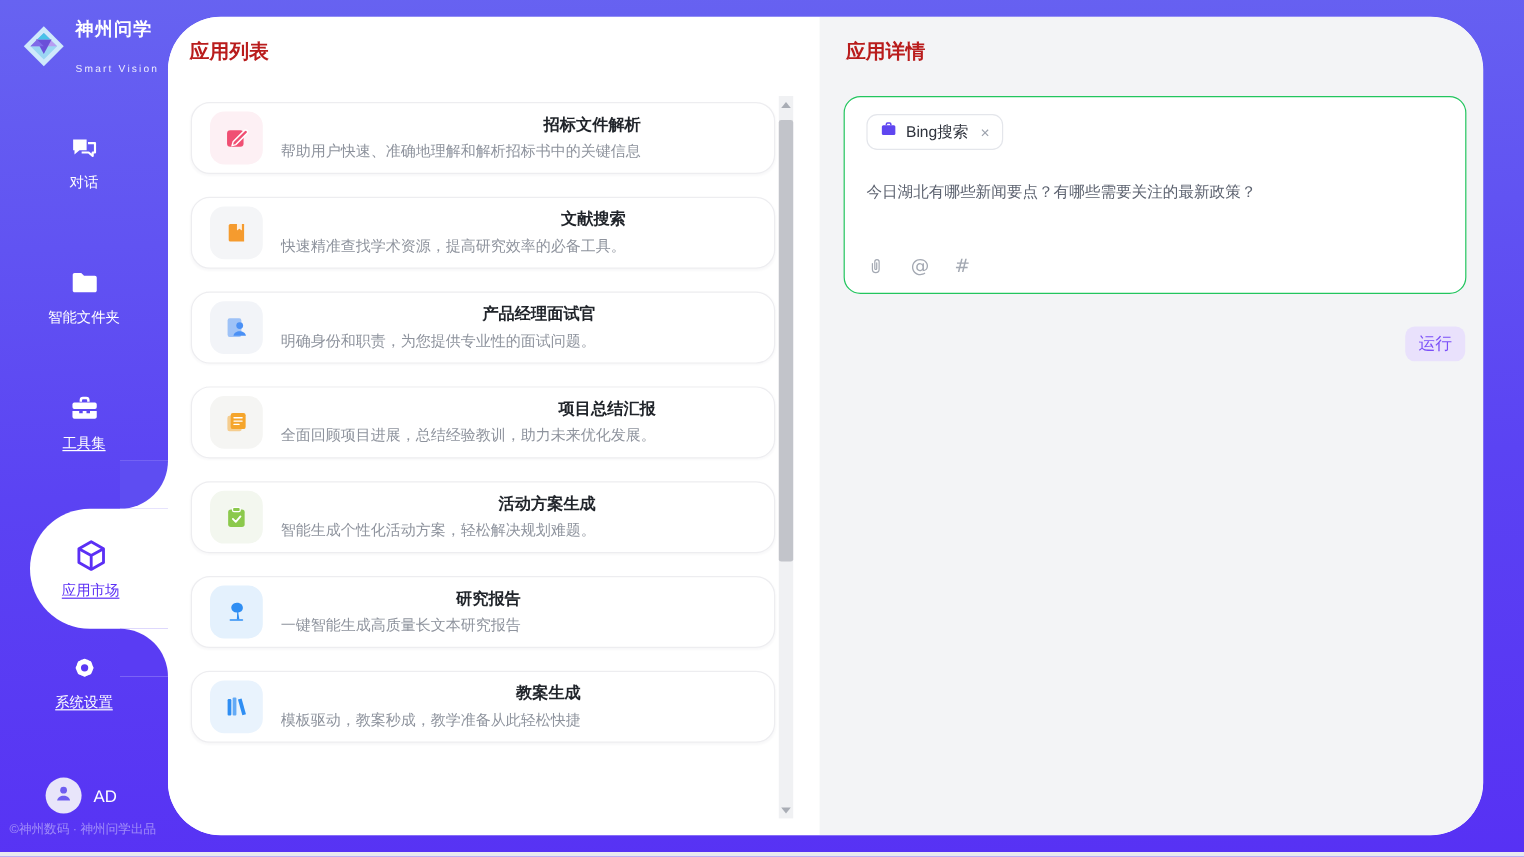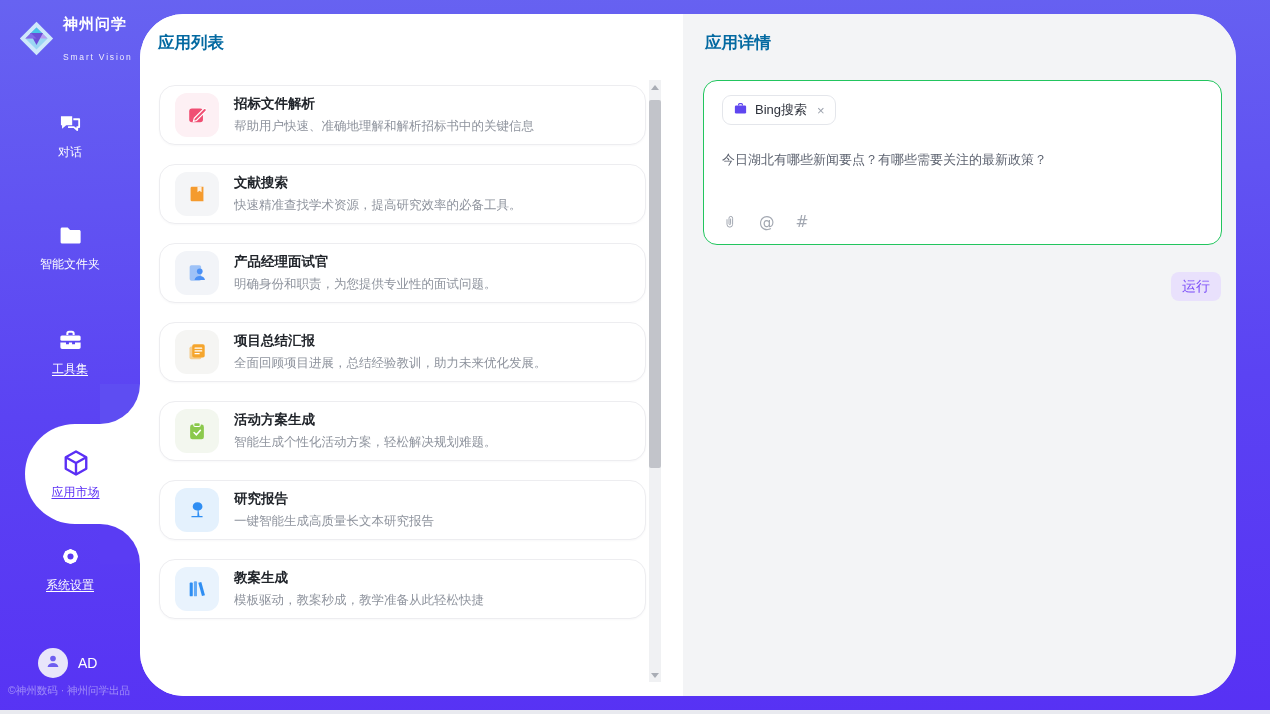--- a/index.html
+++ b/index.html
@@ -46,31 +46,31 @@
             align-items:center; justify-content:center; }
   .avatar svg { width:20px; height:20px; }
   .user-name { color:#fff; font-size:14px; }
   .side-footer { position:absolute; left:8px; bottom:16px; color:rgba(255,255,255,.42); font-size:10.5px; }
 
   
   .main { position:absolute; left:140px; top:14px; width:1096px; height:682px;
           background:#fff; border-radius:44px; overflow:hidden; }
 
   .list-panel { position:absolute; left:0; top:0; width:543px; height:682px; background:#fff; }
-  .panel-title { position:absolute; left:18px; top:18px; font-size:16.5px; font-weight:700; color:#0369a1; }
+  .panel-title { position:absolute; left:18px; top:18px; font-size:16.5px; font-weight:700; color:#b91c1c; }
 
   .cards { position:absolute; left:19px; top:71px; width:487px; display:flex; flex-direction:column; gap:19px; }
   .card { height:60px; background:#fff; border:1px solid #ededf0; border-radius:16px;
           display:flex; align-items:center; padding:0 14px 0 15px; gap:15px; cursor:pointer;
           box-shadow:0 1px 2px rgba(30,30,60,.03); flex:none; }
   .card.selected { background:#f6effe; border:1.5px solid #9160f8; }
   .tile { width:44px; height:44px; border-radius:12px; display:flex; align-items:center;
           justify-content:center; flex:none; }
   .tile svg { width:22px; height:22px; }
-  .card-text { display:flex; flex-direction:column; min-width:0; }
+  .card-text { display:flex; flex-direction:column; min-width:0;align-items:flex-end; }
   .card-title { font-size:13.5px; font-weight:700; color:#20242a; }
   .card-desc  { font-size:12.5px; color:#8e939d; margin-top:5px; white-space:nowrap;
                 overflow:hidden; text-overflow:ellipsis; }
 
   .scrollbar { position:absolute; left:509px; top:66px; width:12px; height:602px; background:#f0f1f3; }
   .sb-arrow { position:absolute; left:0; width:12px; height:14px; display:flex; align-items:center;
               justify-content:center; cursor:pointer; }
   .sb-arrow.up { top:0; } .sb-arrow.down { bottom:0; }
   .tri-up { width:0; height:0; border-left:4px solid transparent; border-right:4px solid transparent;
             border-bottom:5px solid #a9adb5; }

